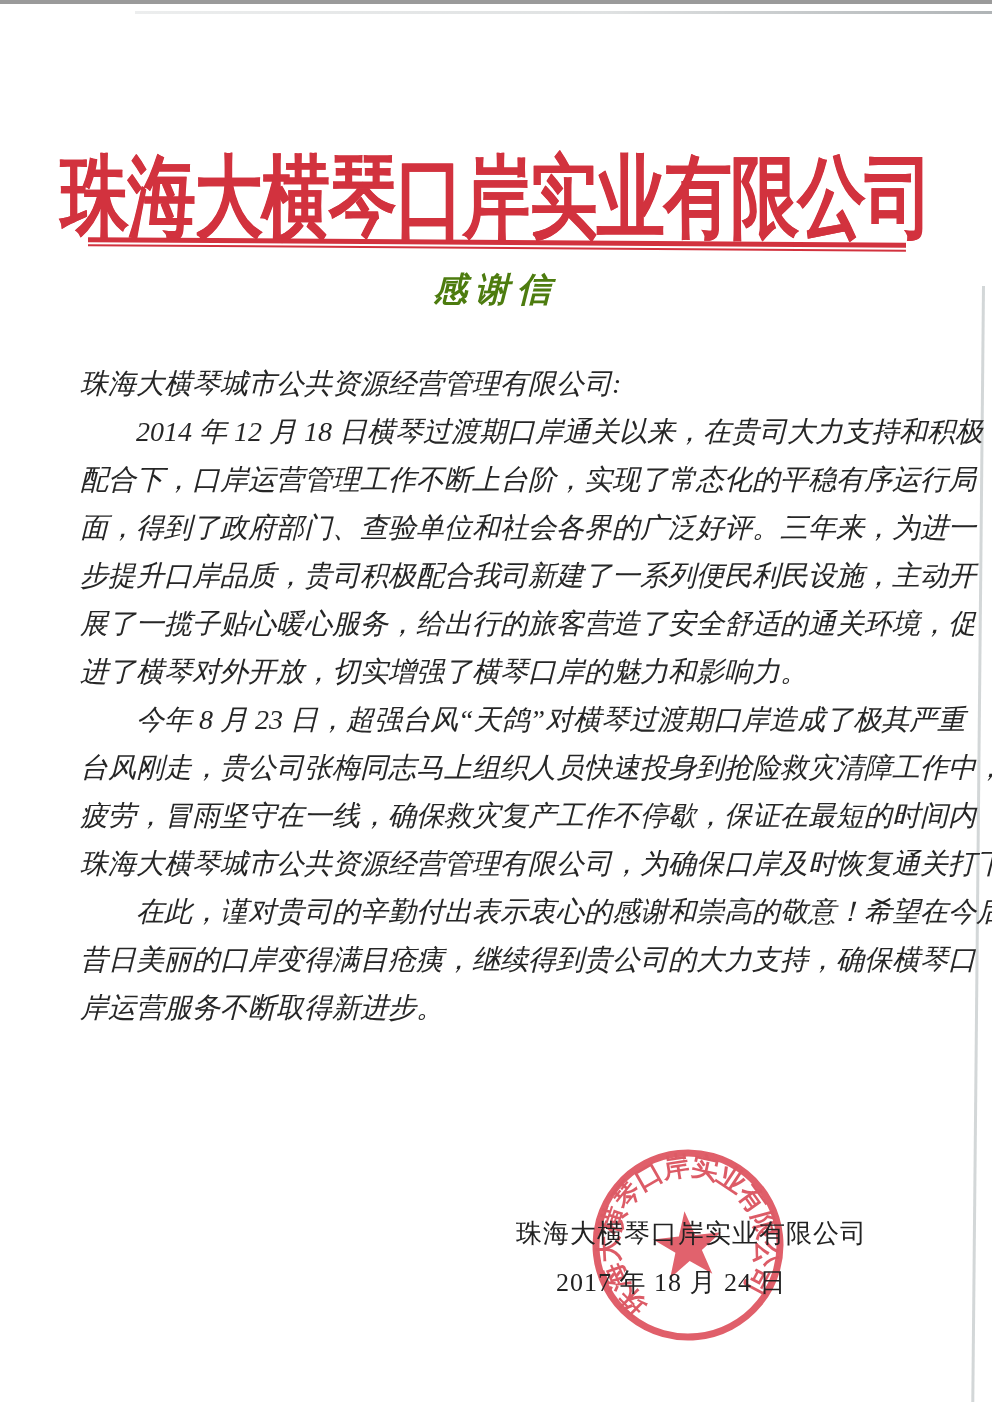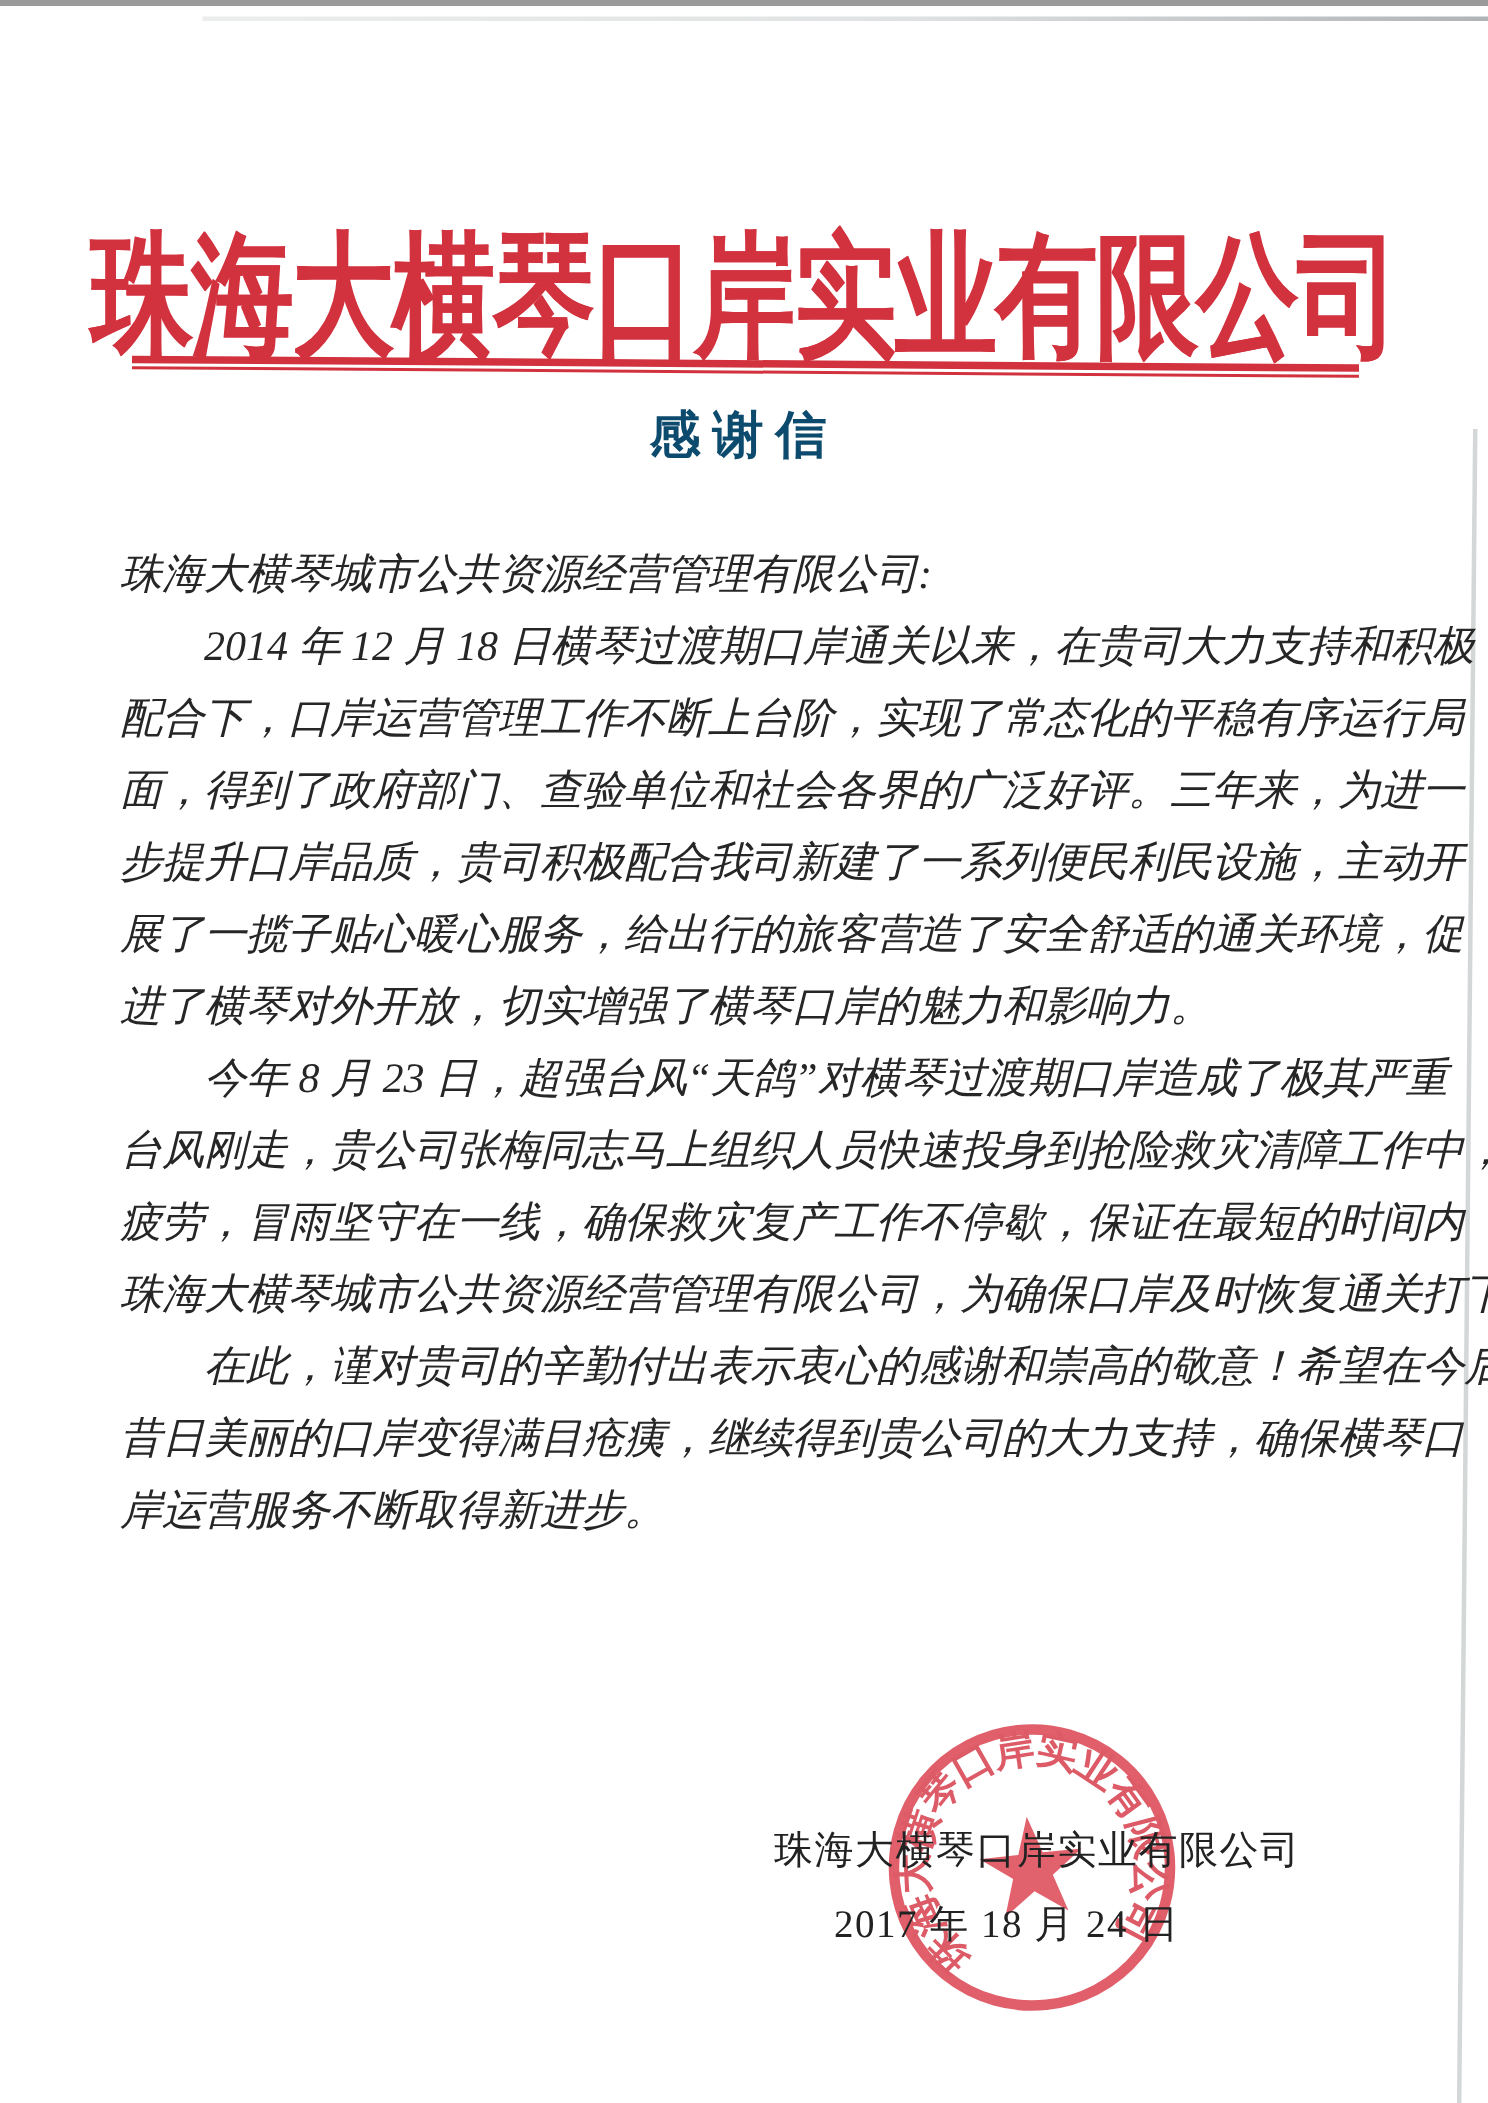--- a/index.html
+++ b/index.html
@@ -53,21 +53,22 @@
   .rule-thick { height: 5px; background: #d2323e; }
   .rule-thin  { height: 2px; margin-top: 2px; background: #d2323e; }
 
   .doc-title {
     position: absolute;
     top: 263px; left: 0; width: 100%;
     text-align: center;
     font-size: 34px;
     font-weight: 600;
     letter-spacing: 8px;
-    color: #0c4a6e;
+    color: #4d7c0f;
+    font-style: italic;
   }
 
   
   .body-block {
     position: absolute;
     top: 356px; left: 80px; width: 832px;
     color: #262626;
   }
   .line {
     height: 48px;

